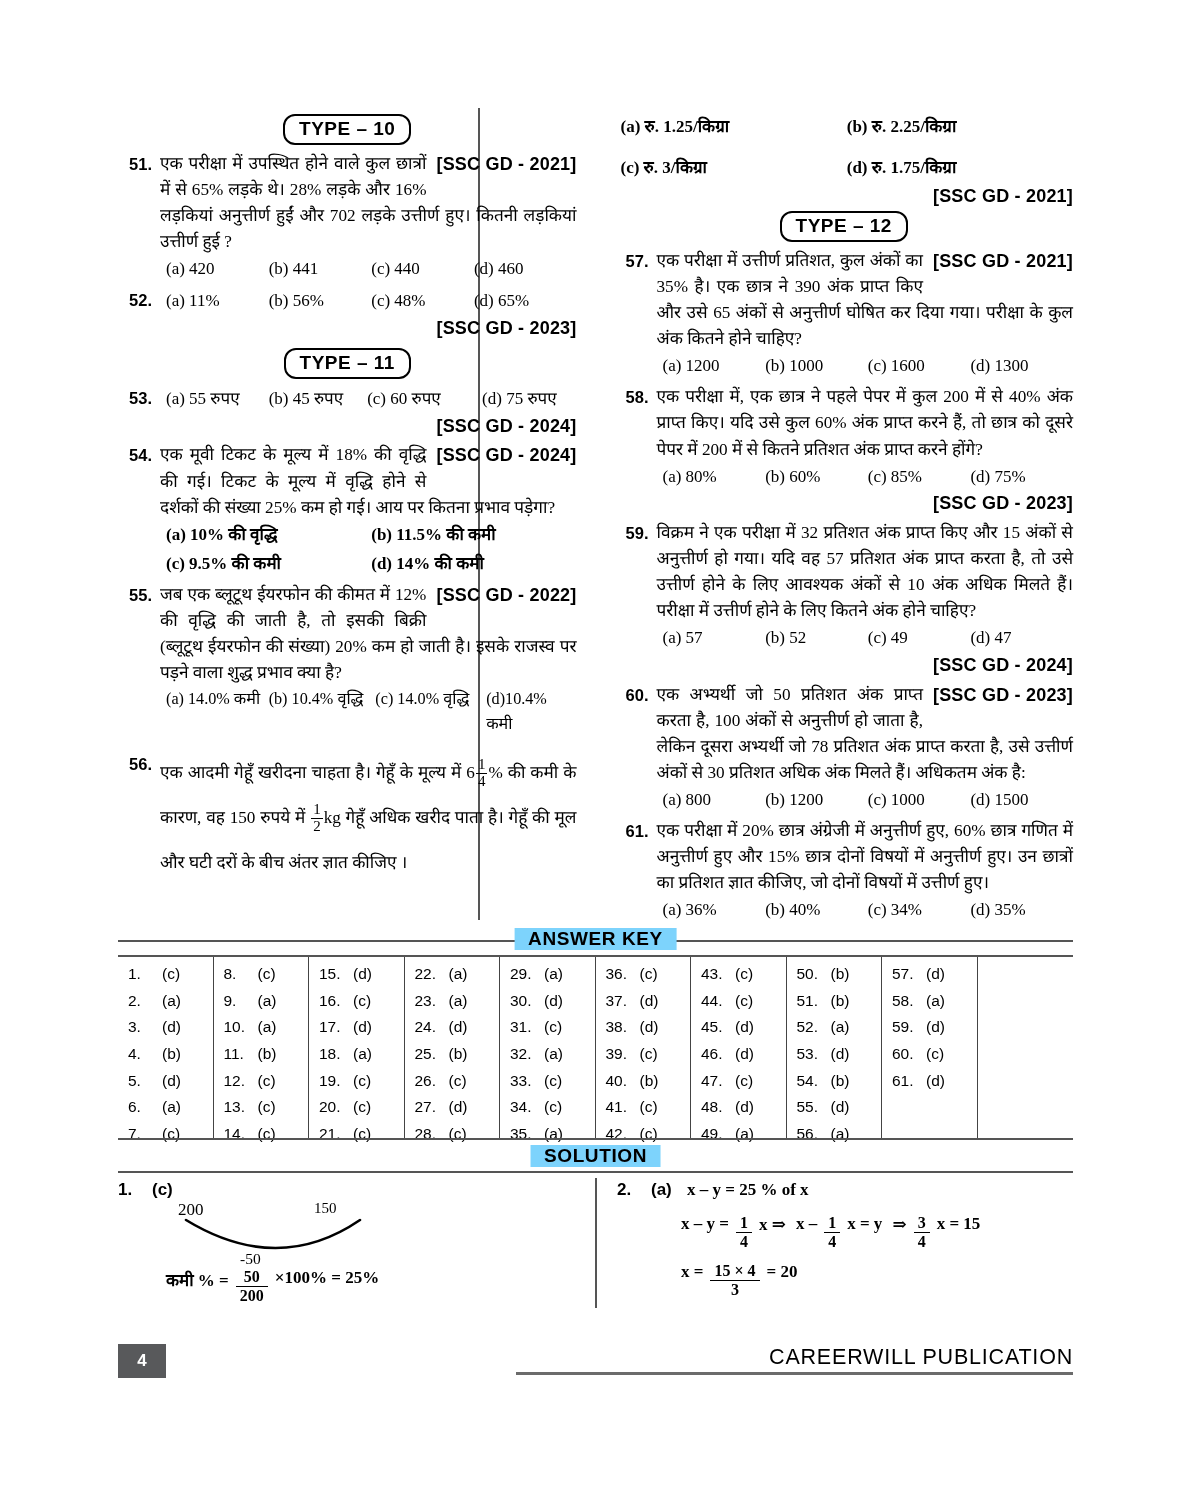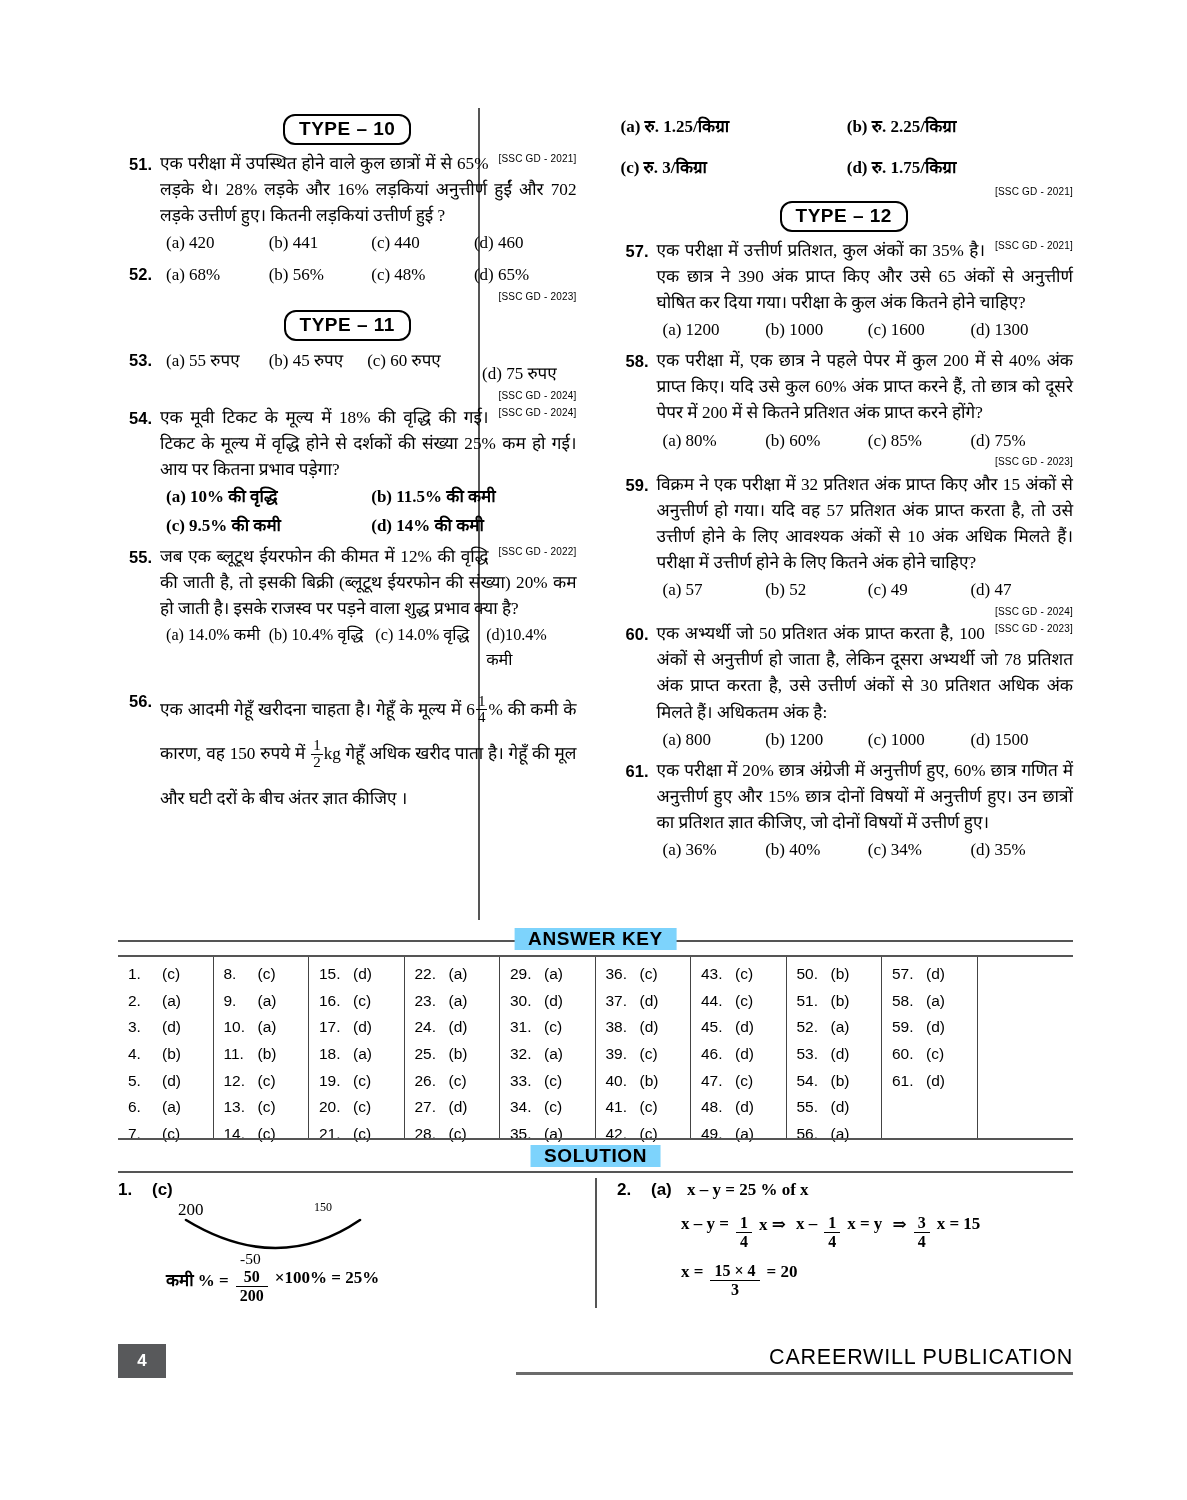--- a/index.html
+++ b/index.html
@@ -81,22 +81,22 @@
     padding-right: 8px;
     padding-top: 1px;
   }
   .qbody { flex: 1 1 auto; }
   .qtext {
     text-align: justify;
     text-justify: inter-word;
   }
   .tag {
     font-family: "Liberation Sans", "DejaVu Sans", sans-serif;
-    font-weight: normal;
-    font-size: 10px;
+    font-weight: bold;
+    font-size: 18px;
     letter-spacing: 0.2px;
     white-space: nowrap;
   }
   .tag-right {
     text-align: right;
     margin-top: -2px;
   }
   .tag-inline { float: right; margin-left: 10px; }
 
   
@@ -105,21 +105,21 @@
     margin-top: 1px;
     margin-bottom: 3px;
     padding-left: 6px;
     font-size: 17px;
   }
   .opts.four > div { width: 25%; }
   .opts.two > div { width: 50%; font-weight: bold; }
   .opts.custom1 > div:nth-child(1) { width: 25%; }
   .opts.custom1 > div:nth-child(2) { width: 24%; }
   .opts.custom1 > div:nth-child(3) { width: 28%; }
-  .opts.custom1 > div:nth-child(4) { width: 23%; margin-top: 13px; }
+  .opts.custom1 > div:nth-child(4) { width: 23%; }
 
   .frac {
     display: inline-block;
     vertical-align: middle;
     text-align: center;
     font-size: 15px;
     line-height: 1.05;
     margin: 0 1px;
     position: relative;
     top: -1px;
@@ -240,21 +240,21 @@
   .bigfrac .num { display: block; padding: 0 4px; }
   .bigfrac .den { display: block; border-top: 1.6px solid #000; padding: 0 4px; }
 
   
   .arrowbox {
     position: relative;
     height: 74px;
     padding-left: 58px;
   }
   .a-200 { position: absolute; left: 60px; top: 0px; font-size: 17px; }
-  .a-150 { position: absolute; left: 196px; top: 0px; font-size: 12px; }
+  .a-150 { position: absolute; left: 196px; top: 0px; font-size: 15px; }
   .a-50  { position: absolute; left: 122px; top: 50px; font-size: 15.5px; }
   .curve { position: absolute; left: 60px; top: 18px; }
 
   
   .footer-num {
     position: absolute;
     left: 118px;
     top: 1344px;
     width: 48px;
     height: 34px;
@@ -310,21 +310,21 @@
             <div>(c) 440</div>
             <div>(d) 460</div>
           </div>
         </div>
       </div>
 
       <div class="q">
         <div class="qnum">52.</div>
         <div class="qbody">
           <div class="opts four">
-            <div>(a) 68%</div>
+            <div>(a) 11%</div>
             <div>(b) 56%</div>
             <div>(c) 48%</div>
             <div>(d) 65%</div>
           </div>
           <div class="tag tag-right">[SSC GD - 2023]</div>
         </div>
       </div>
 
       <div class="type-badge-wrap">
         <span class="type-badge">TYPE – 11</span>

